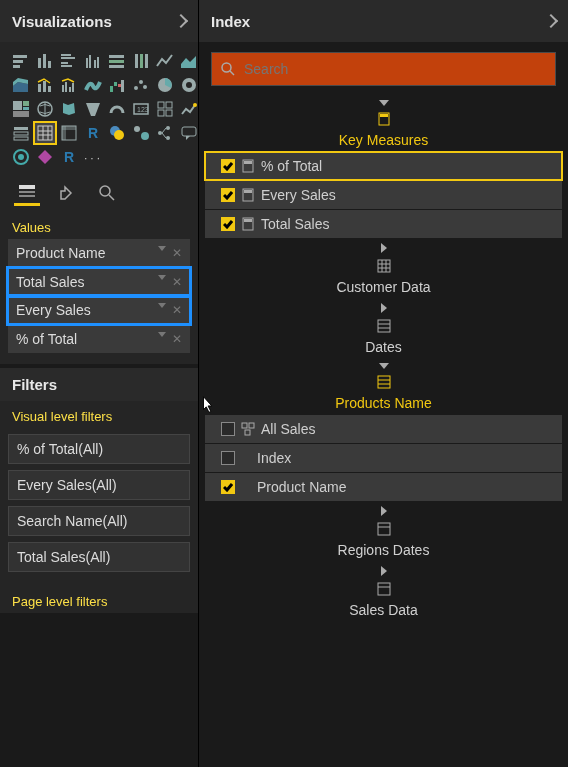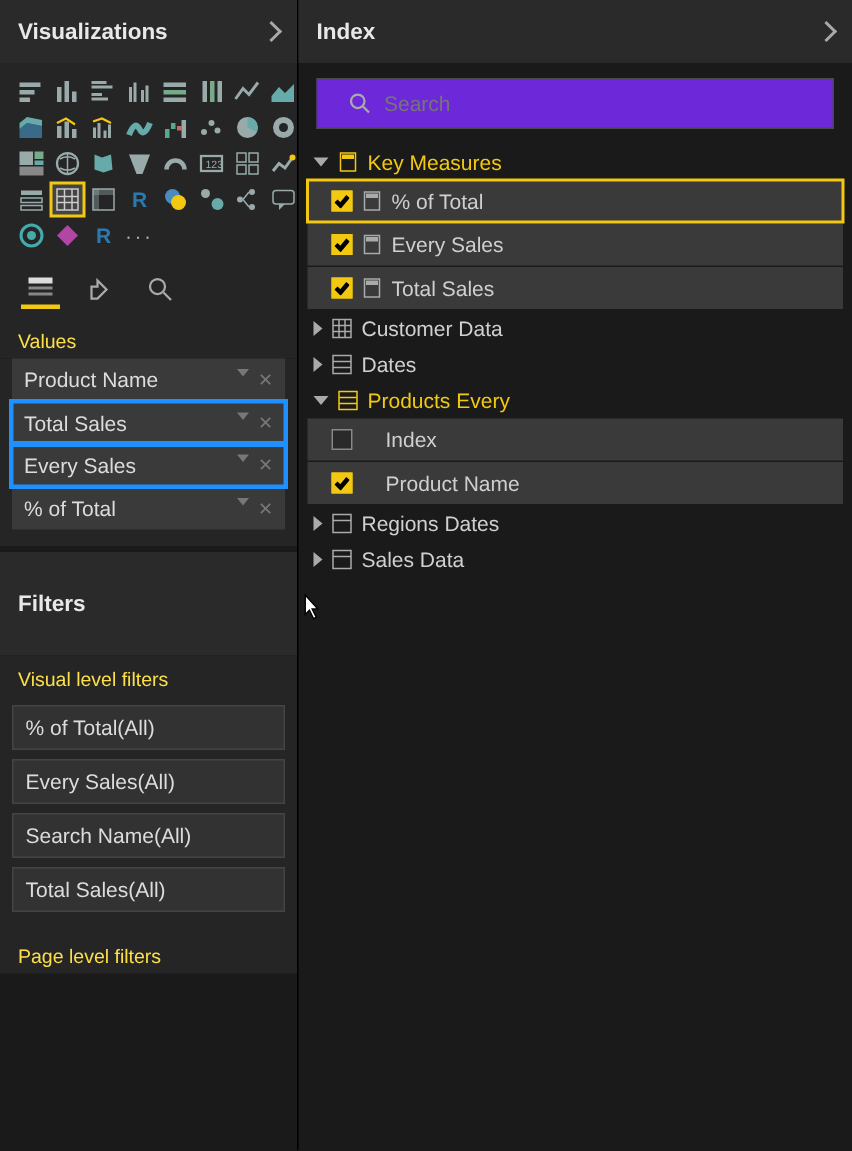--- a/index.html
+++ b/index.html
@@ -63,44 +63,44 @@
   align-items: center;
   justify-content: space-between;
   cursor: pointer;
 }
 .well-item .controls { display: flex; gap: 6px; color: #777; font-size: 10px; }
 .well-item .dd { width:0;height:0;border-left:4px solid transparent;border-right:4px solid transparent;border-top:5px solid #777; }
 .well-item .x { font-size: 12px; color:#777; }
 .highlighted { outline: 3px solid #1e90ff; outline-offset: -1px; }
 .section-header {
   background: #2a2a2a;
-  padding: 26px 12px;
+  padding: 8px 12px;
   font-size: 15px;
   color: #e8e8e8;
   font-weight: 600;
   margin-top: 4px;
 }
 .filter-list { padding: 6px 8px 8px 8px; background:#252525; }
 .filter-item {
   background: #323232;
   border: 1px solid #444;
   border-radius: 0;
   padding: 6px 8px;
   margin-bottom: 6px;
   font-size: 14px;
   color: #dcdcdc;
   cursor: pointer;
 }
 .search-box {
   margin: 10px 12px;
-  background: #6d28d9;
+  background: #c2410c;
   border: 1px solid #4a4a4a;
   display: flex;
   align-items: center;
-  padding: 4px 20px;
+  padding: 4px 8px;
   height: 34px;
   justify-content: flex-end;
 }
 .search-box svg { width: 16px; height: 16px; color:#aaa; margin-right:8px; }
 .search-box input {
   background: transparent;
   border: none;
   color: #c8c8c8;
   font-size: 14px;
   outline: none;
@@ -108,21 +108,21 @@
 }
 .tree { padding: 0 6px; flex:1; overflow:hidden; }
 .tree-row {
   display: flex;
   align-items: center;
   padding: 4px 4px;
   font-size: 14px;
   cursor: pointer;
   gap: 6px;
 }
-.tree-row.table-name { color: #d0d0d0; }
+.tree-row.table-name { color: #d0d0d0; flex-direction: column; }
 .tree-row.active { color: #f2c811; }
 .tree-row.field { padding-left: 16px; background:#3a3a3a; margin-bottom:1px; color:#cfcfcf; height:28px;}
 .tree-row.field.sel { outline: 2px solid #f2c811; outline-offset:-1px; }
 .tri { width:0;height:0;border-left:5px solid transparent;border-right:5px solid transparent;border-top:6px solid #aaa; }
 .tri.right { border-top:5px solid transparent;border-bottom:5px solid transparent;border-left:6px solid #aaa; border-right:none;}
 .tbl-icon { width:14px; height:14px; fill:#aaa; }
 .calc-icon { width:14px; height:14px; fill:#c8c8c8; }
 .chk { width:14px; height:14px; border:1px solid #888; background:#2a2a2a; display:inline-flex; align-items:center; justify-content:center; }
 .chk.on { background:#f2c811; border-color:#f2c811; }
 .chk.on svg { width:10px;height:10px;stroke:#000;stroke-width:3;fill:none; }
@@ -526,21 +526,30 @@
       <span>Dates</span>
     </div>
 
     <div class="tree-row table-name active">
       <span class="tri"></span>
       <svg class="tbl-icon" viewBox="0 0 14 14" style="fill:#f2c811">
           <rect x="1" y="1" width="12" height="12" fill="none" stroke="#f2c811"></rect>
           <line x1="1" y1="5" x2="13" y2="5" stroke="#f2c811"></line>
           <line x1="1" y1="9" x2="13" y2="9" stroke="#f2c811"></line>
         </svg>
-      <span>Products Every</span>
+      <span>Products Name</span>
+    </div>
+    <div class="tree-row field">
+      <span class="chk"></span>
+      <svg class="calc-icon" viewBox="0 0 14 14">
+          <rect x="1" y="1" width="5" height="5" fill="none" stroke="#aaa"></rect>
+          <rect x="8" y="1" width="5" height="5" fill="none" stroke="#aaa"></rect>
+          <rect x="4" y="8" width="5" height="5" fill="none" stroke="#aaa"></rect>
+        </svg>
+      <span>All Sales</span>
     </div>
     <div class="tree-row field">
       <span class="chk"></span>
       <span class="indent"></span>
       <span>Index</span>
     </div>
     <div class="tree-row field">
       <span class="chk on">
           <svg viewBox="0 0 10 10">
             <polyline points="1,5 4,8 9,2"></polyline>

